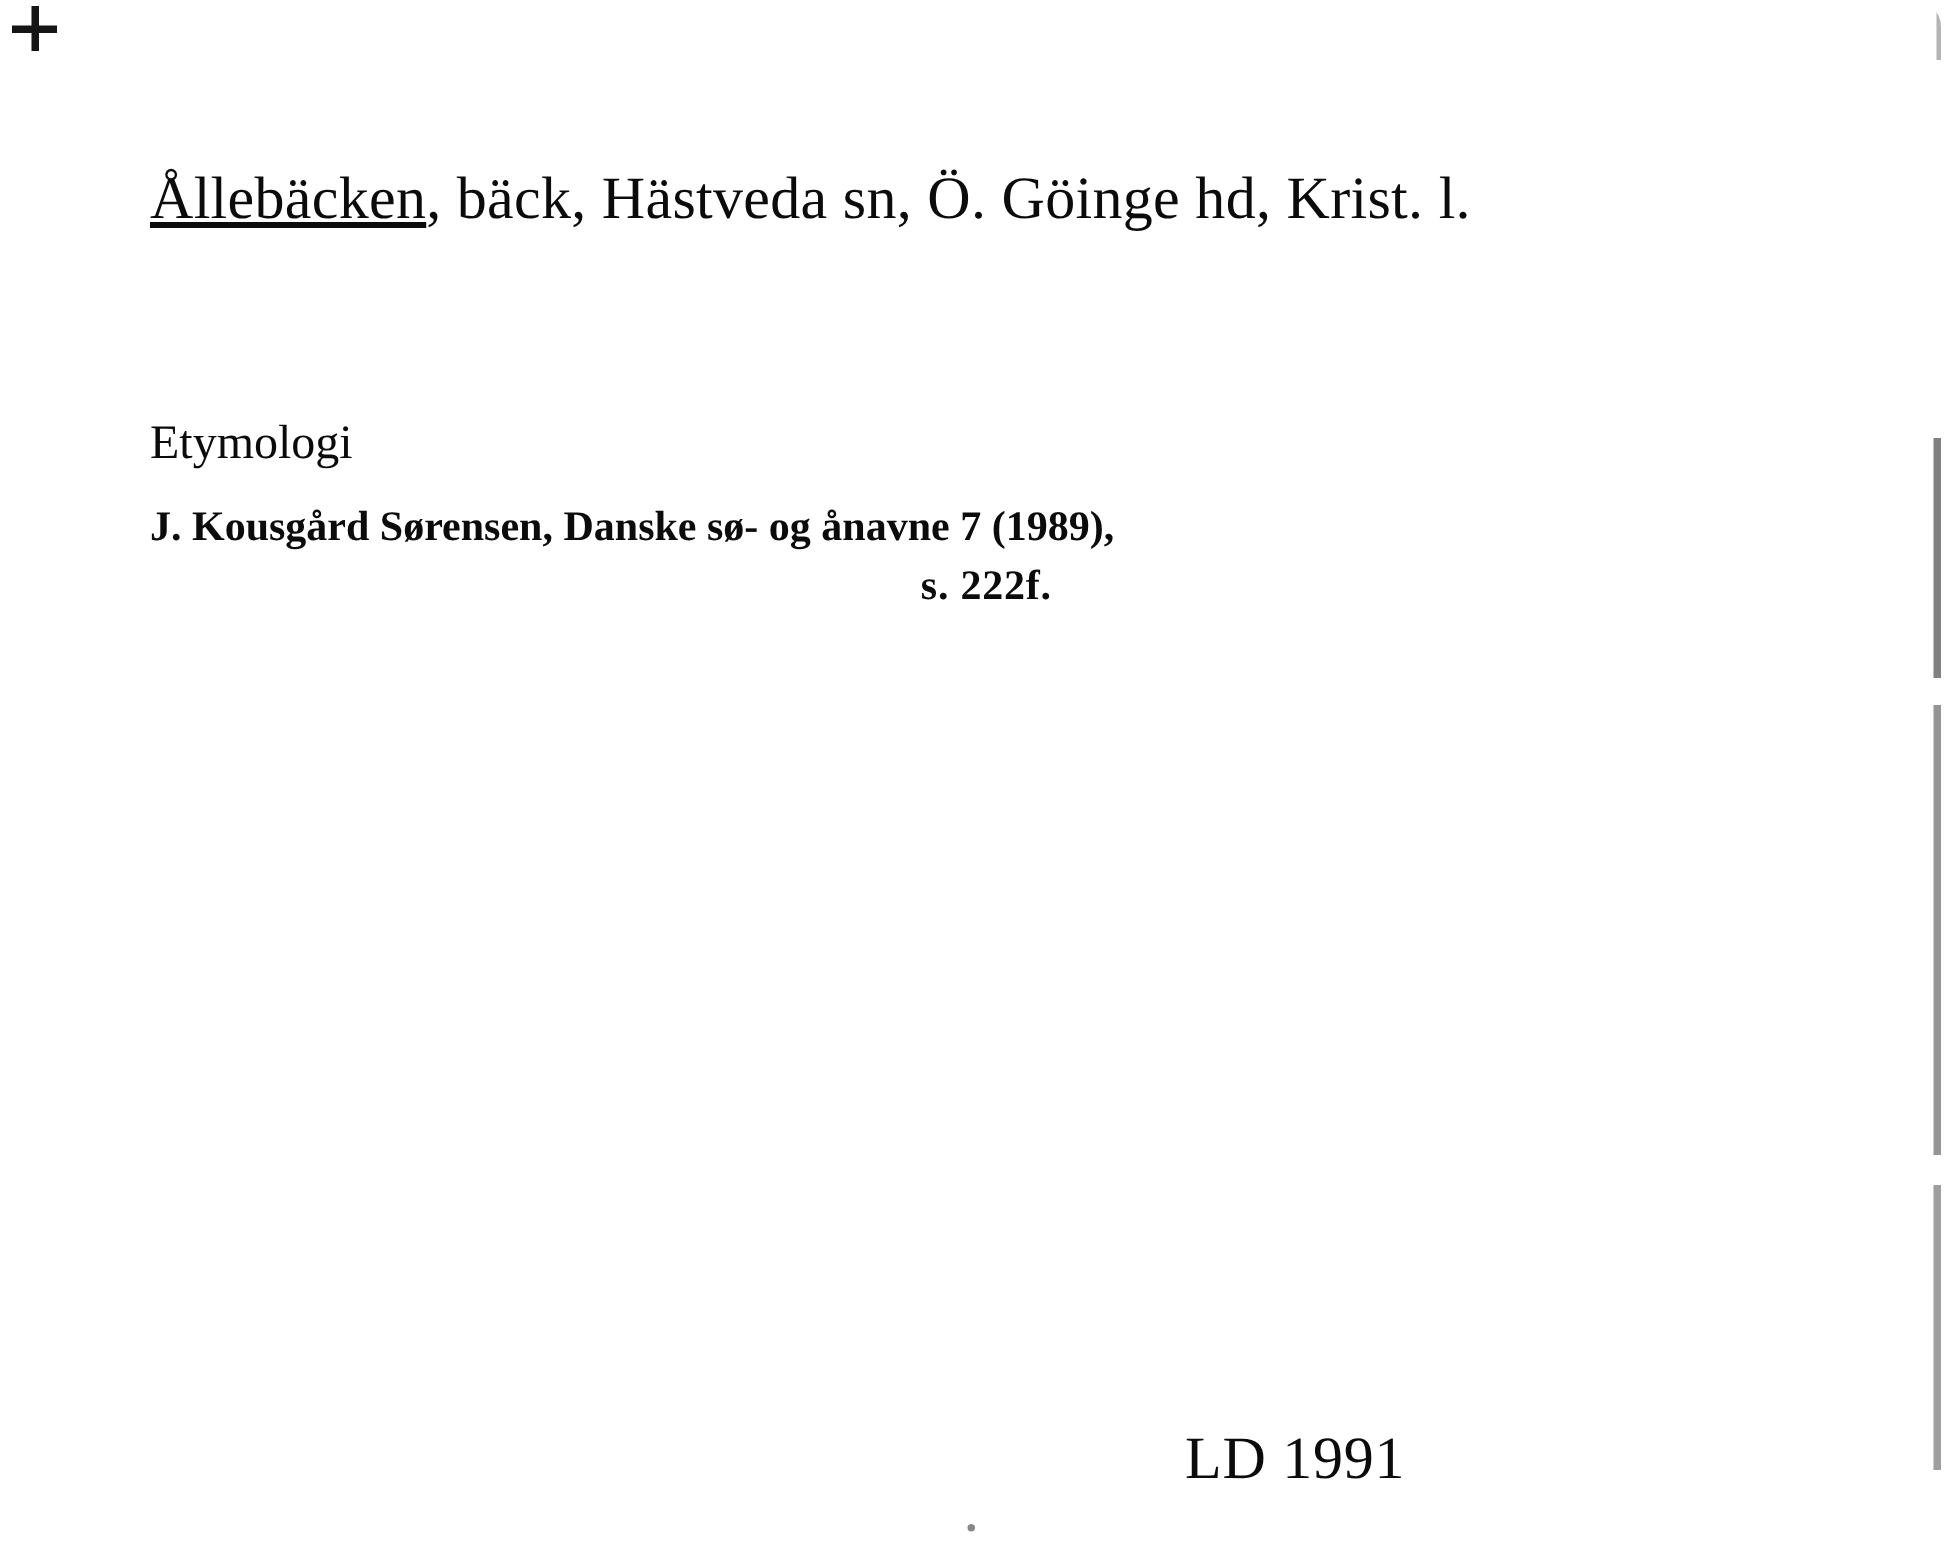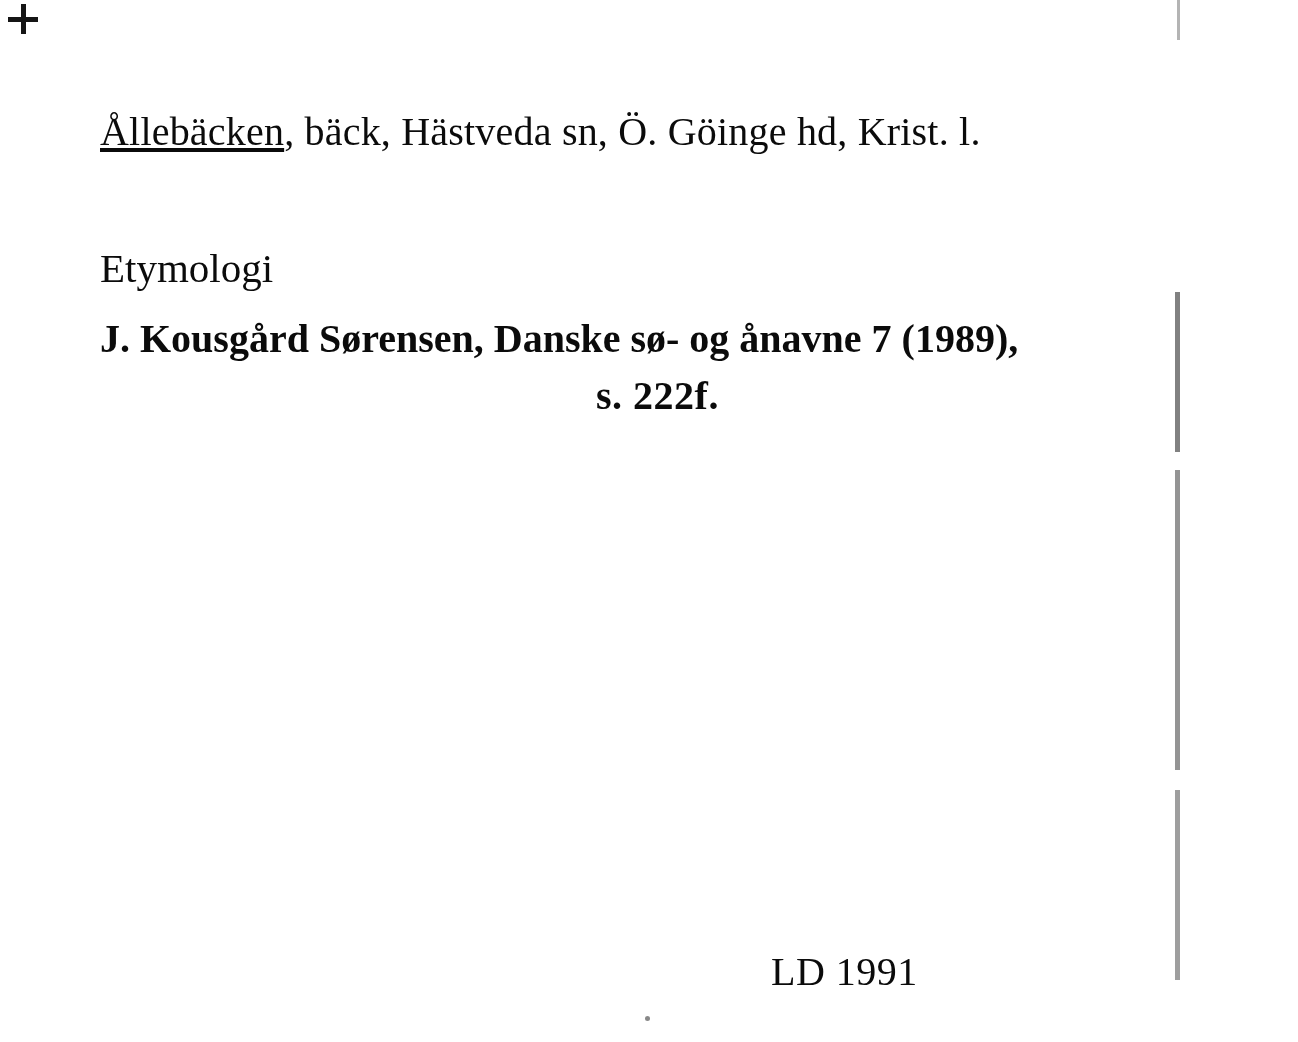--- a/index.html
+++ b/index.html
@@ -6,24 +6,25 @@
     margin: 0;
     padding: 0;
     background: #ffffff;
   }
   body {
     font-family: "Liberation Serif", "DejaVu Serif", serif;
     color: #0b0b0b;
   }
   .page {
     position: relative;
-    width: 1180px;
+    width: 1294px;
     height: 1042px;
     background: #ffffff;
     overflow: hidden;
+    border-radius: 18px;
   }
 
   
   .crop-mark {
     position: absolute;
     left: 8px;
     top: 4px;
     width: 30px;
     height: 30px;
   }
@@ -78,41 +79,41 @@
     line-height: 1.18;
     letter-spacing: .2px;
     white-space: nowrap;
   }
   .headword {
     text-decoration: underline;
     text-underline-offset: 3px;
   }
 
   .section-label {
-    margin-top: 89px;
-    font-size: 41px;
+    margin-top: 120px;
+    font-size: 32px;
     line-height: 1.2;
   }
 
   .reference {
     margin-top: 18px;
-    font-size: 40px;
+    font-size: 28px;
     font-weight: bold;
     line-height: 1.42;
     max-width: 1115px;
   }
   .reference .second-line {
     display: block;
     letter-spacing: .5px;
     text-align: center;
   }
 
   .signature {
     position: absolute;
-    left: 771px;
+    left: 790px;
     top: 948px;
     font-size: 40px;
     letter-spacing: .5px;
   }
 
   .speck {
     position: absolute;
     left: 645px;
     top: 1016px;
     width: 5px;

